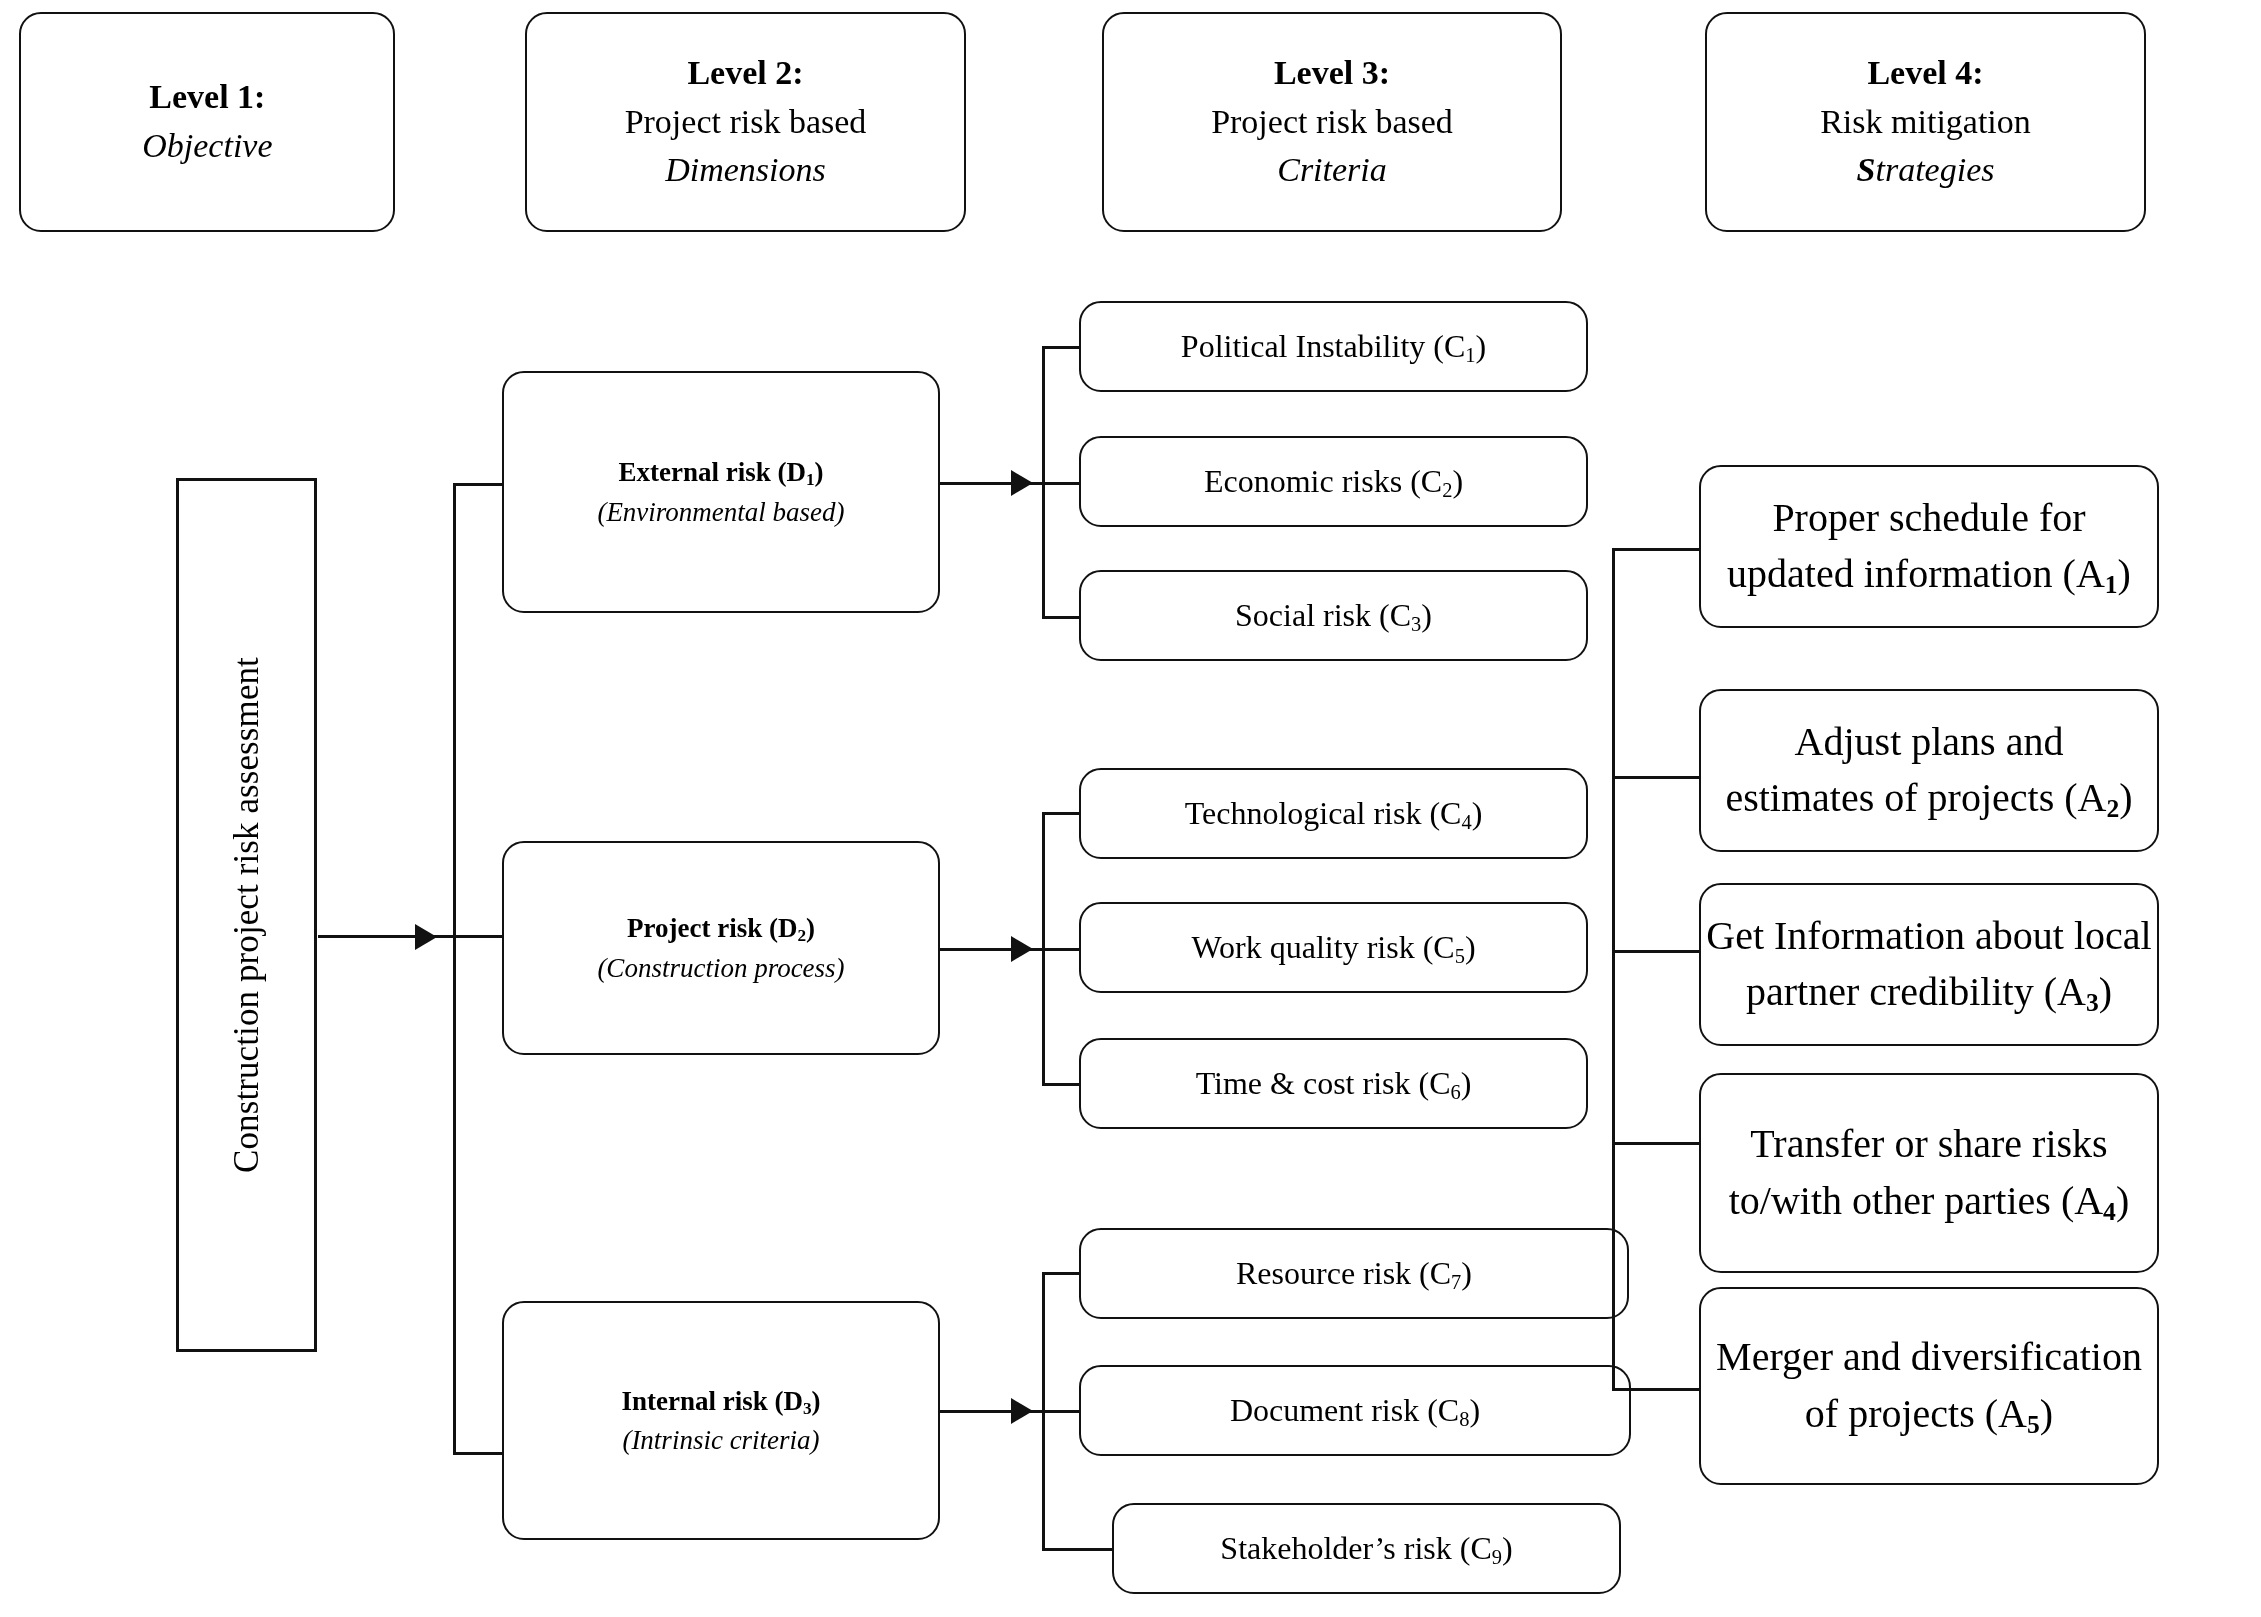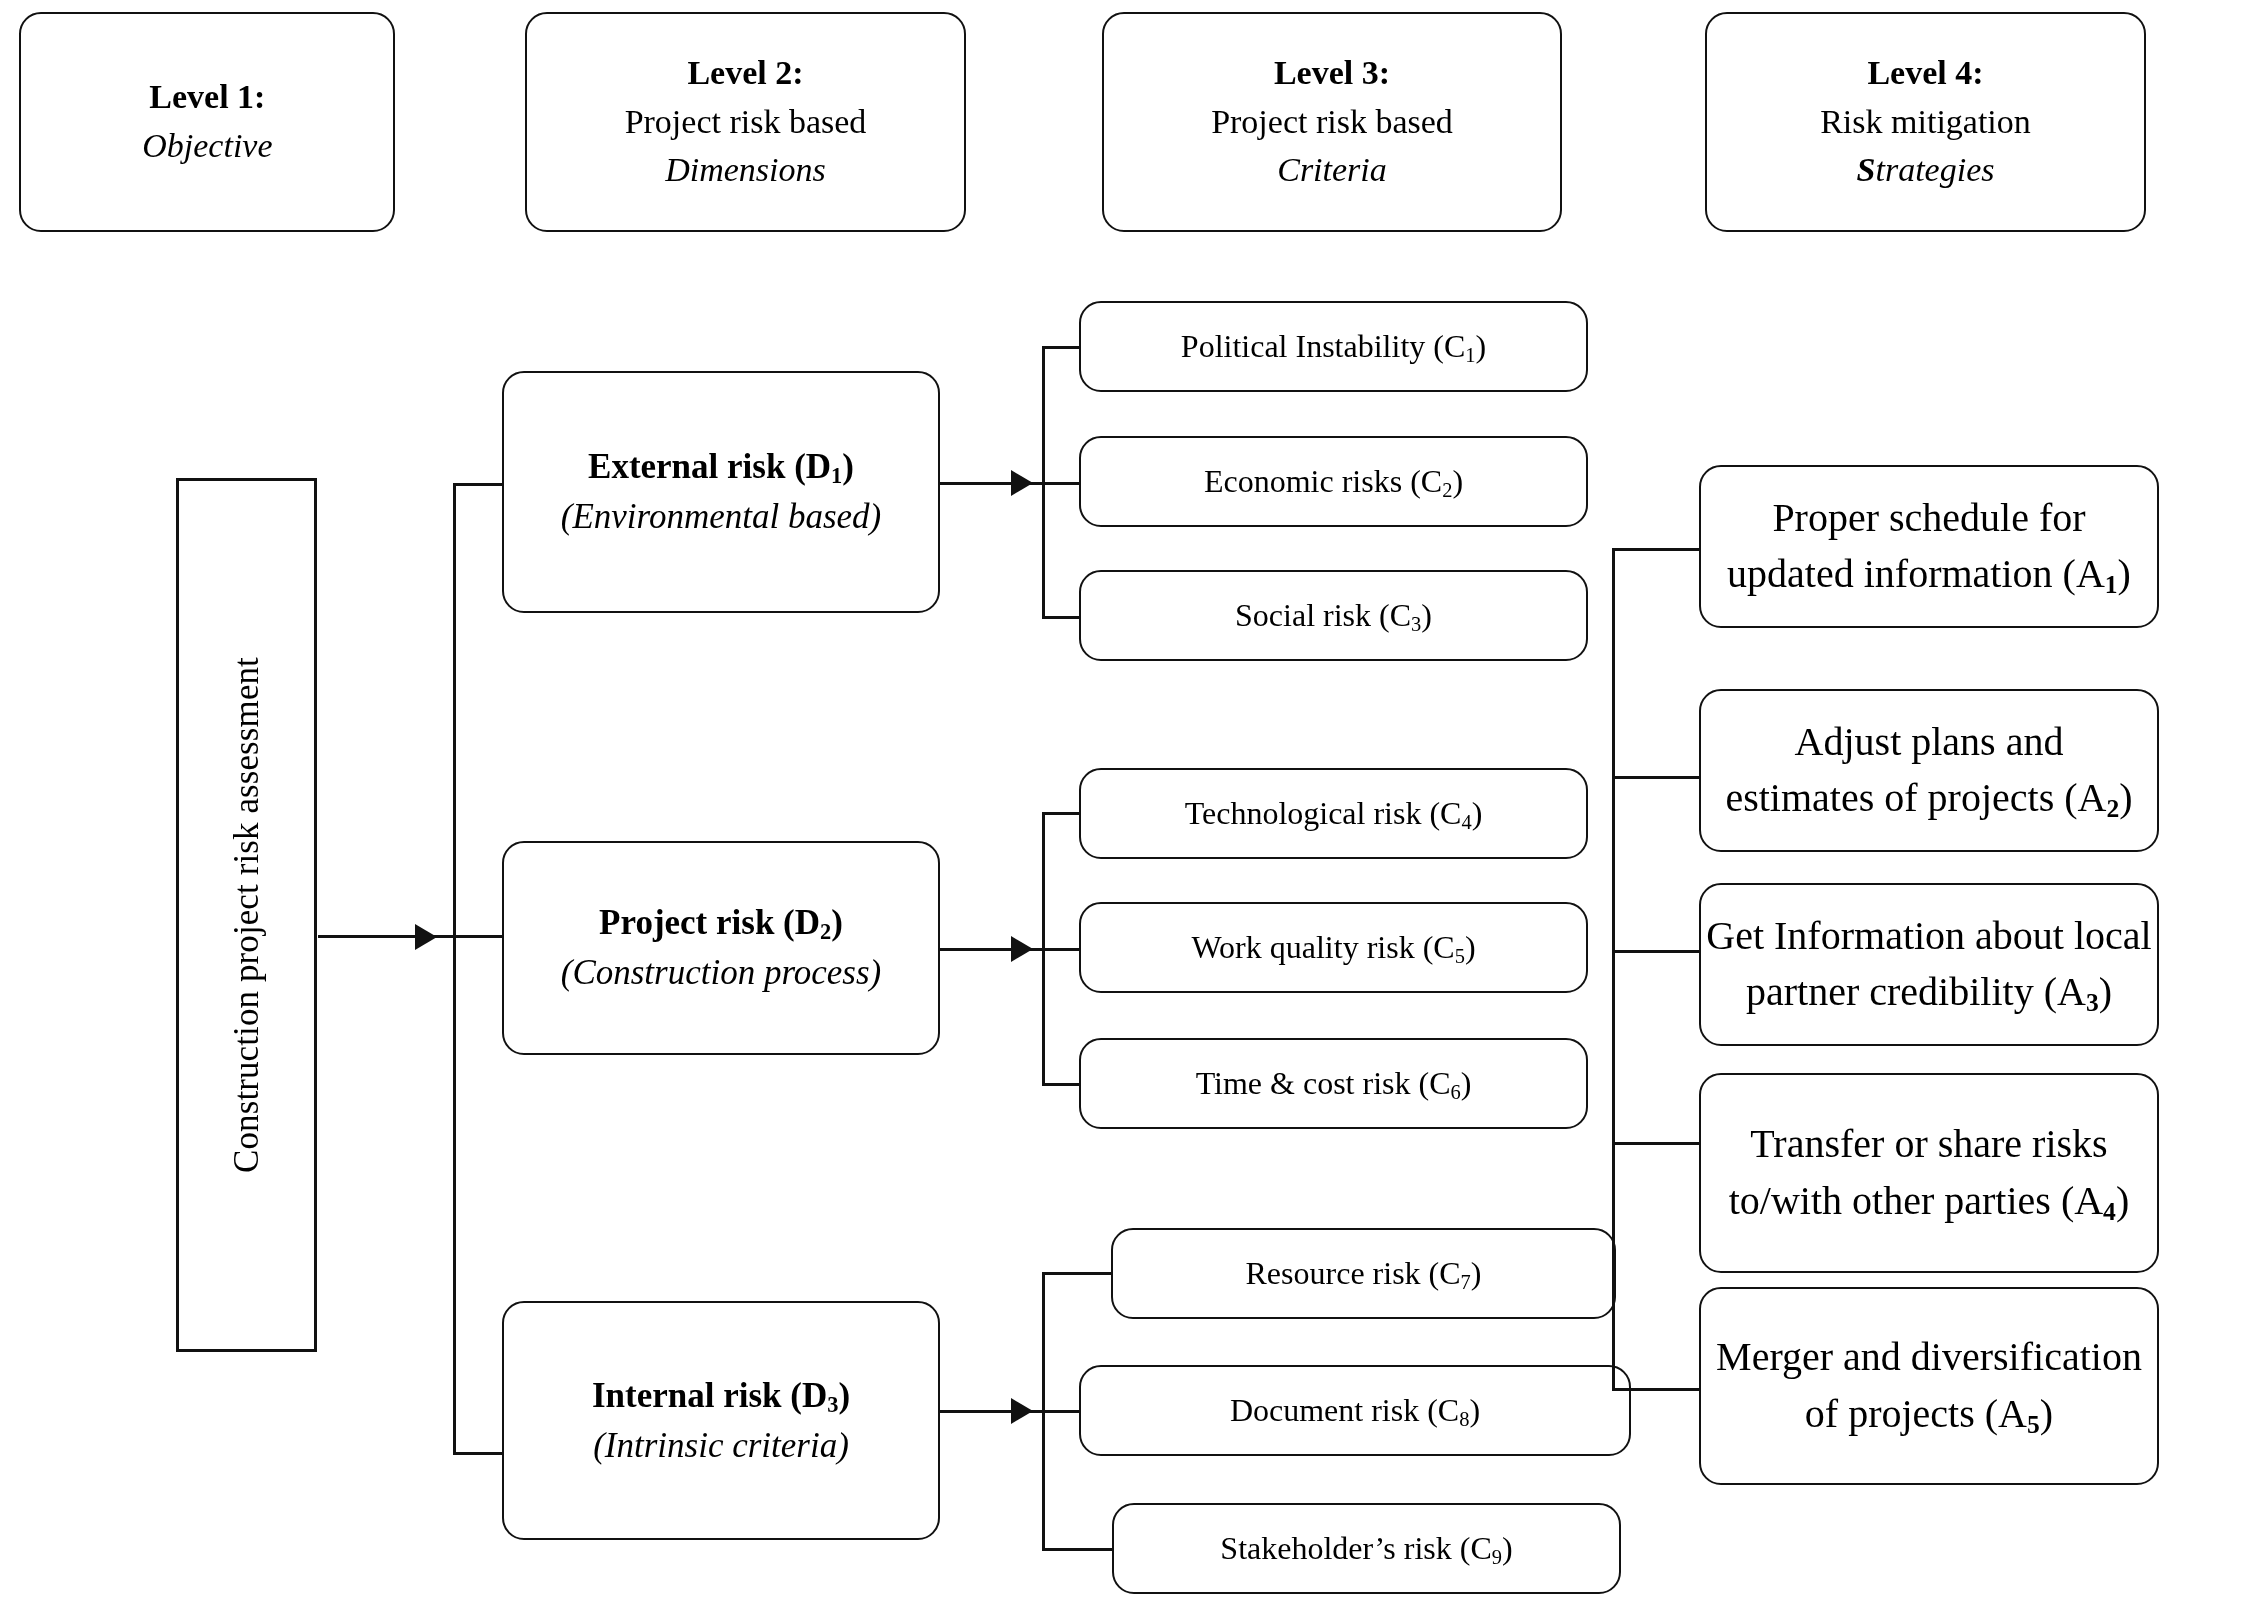--- a/index.html
+++ b/index.html
@@ -54,21 +54,21 @@
     justify-content:center;
   }
   .objective .vtext{
     transform:rotate(-90deg);
     white-space:nowrap;
     font-size:35px;
     letter-spacing:0.1px;
   }
 
   
-  .dim{font-size:35px;}
+  .dim{font-size:27px;}
   .dim .name{font-weight:bold;}
   .dim .sub{font-style:italic;}
 
   
   .crit{font-size:32px;}
 
   
   .strat{font-size:40px;}
 
   sub{font-size:.64em;vertical-align:-0.22em;letter-spacing:0;}
@@ -175,21 +175,21 @@
   <div class="node crit" style="left:1079px;top:768px;width:509px;height:91px;">
     <span class="ln"><span>Technological risk (C</span><sub>4</sub>)</span>
   </div>
   <div class="node crit" style="left:1079px;top:902px;width:509px;height:91px;">
     <span class="ln"><span>Work quality risk (C</span><sub>5</sub>)</span>
   </div>
   <div class="node crit" style="left:1079px;top:1038px;width:509px;height:91px;">
     <span class="ln"><span>Time &amp; cost risk (C</span><sub>6</sub>)</span>
   </div>
 
-  <div class="node crit" style="left:1079px;top:1228px;width:505px;height:91px;margin-left:32px;">
+  <div class="node crit" style="left:1079px;top:1228px;width:550px;height:91px;">
     <span class="ln"><span>Resource risk (C</span><sub>7</sub>)</span>
   </div>
   <div class="node crit" style="left:1079px;top:1365px;width:552px;height:91px;">
     <span class="ln"><span>Document risk (C</span><sub>8</sub>)</span>
   </div>
   <div class="node crit" style="left:1079px;top:1503px;width:509px;height:91px;margin-left:33px;">
     <span class="ln"><span>Stakeholder’s risk (C</span><sub>9</sub>)</span>
   </div>
 
   <div class="vline" style="left:1612px;top:548px;height:843px;"></div>

